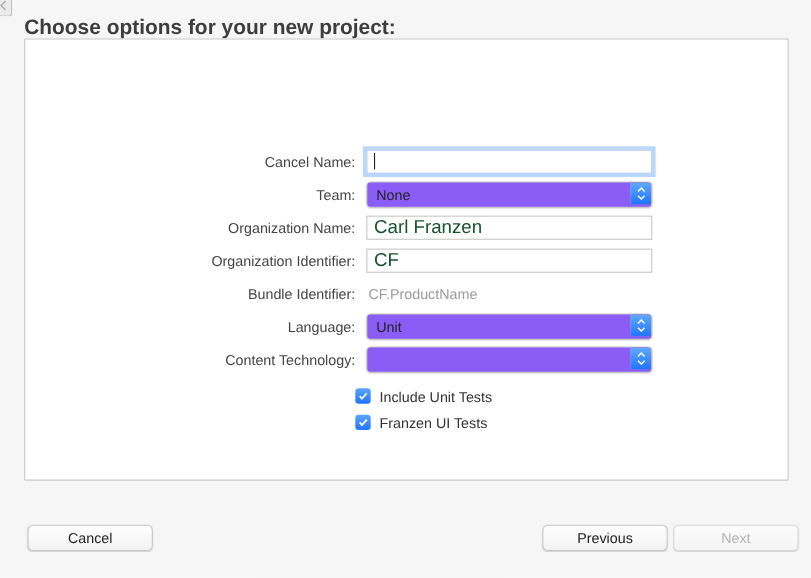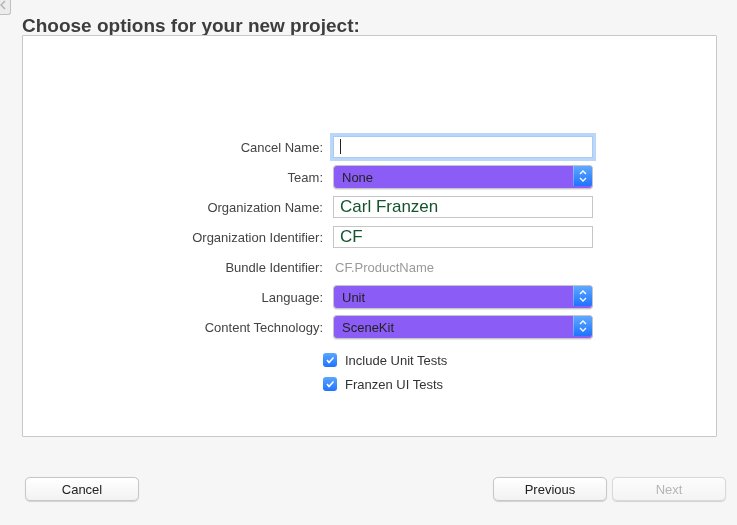--- a/index.html
+++ b/index.html
@@ -104,21 +104,20 @@
                 </svg>
             </div>
           </div>
         </div>
       </div>
 
       <div class="row">
         <div class="lbl">Content Technology:</div>
         <div class="fld">
           <div class="popup">
-            <span class="val">SceneKit</span>
             <div class="stepper">
               <svg width="8" height="12" viewBox="0 0 8 12">
                   <path d="M1 4 L4 1 L7 4" fill="none" stroke="#fff" stroke-width="1.3"></path>
                   <path d="M1 8 L4 11 L7 8" fill="none" stroke="#fff" stroke-width="1.3"></path>
                 </svg>
             </div>
           </div>
         </div>
       </div>
 

